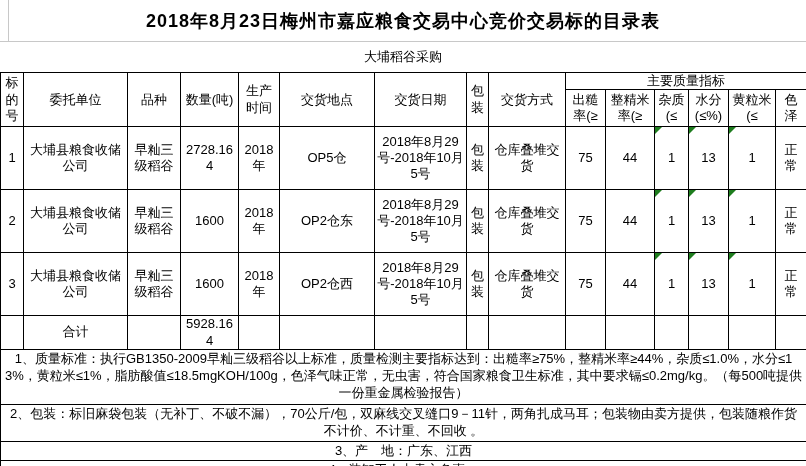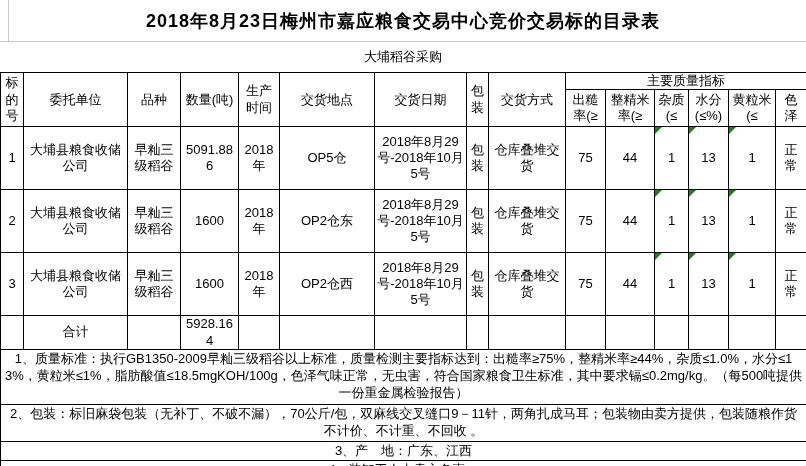--- a/index.html
+++ b/index.html
@@ -116,21 +116,21 @@
       <td>杂质(≤</td>
       <td>水分(≤%)</td>
       <td>黄粒米(≤</td>
       <td class="narrow">色泽</td>
     </tr>
 
     <tr class="data-row">
       <td>1</td>
       <td>大埔县粮食收储公司</td>
       <td>早籼三级稻谷</td>
-      <td>5091.886</td>
+      <td>2728.164</td>
       <td>2018年</td>
       <td>OP5仓</td>
       <td>2018年8月29号-2018年10月5号</td>
       <td>包装</td>
       <td>仓库叠堆交货</td>
       <td>75</td>
       <td>44</td>
       <td class="flag">1</td>
       <td class="flag">13</td>
       <td class="flag">1</td>

